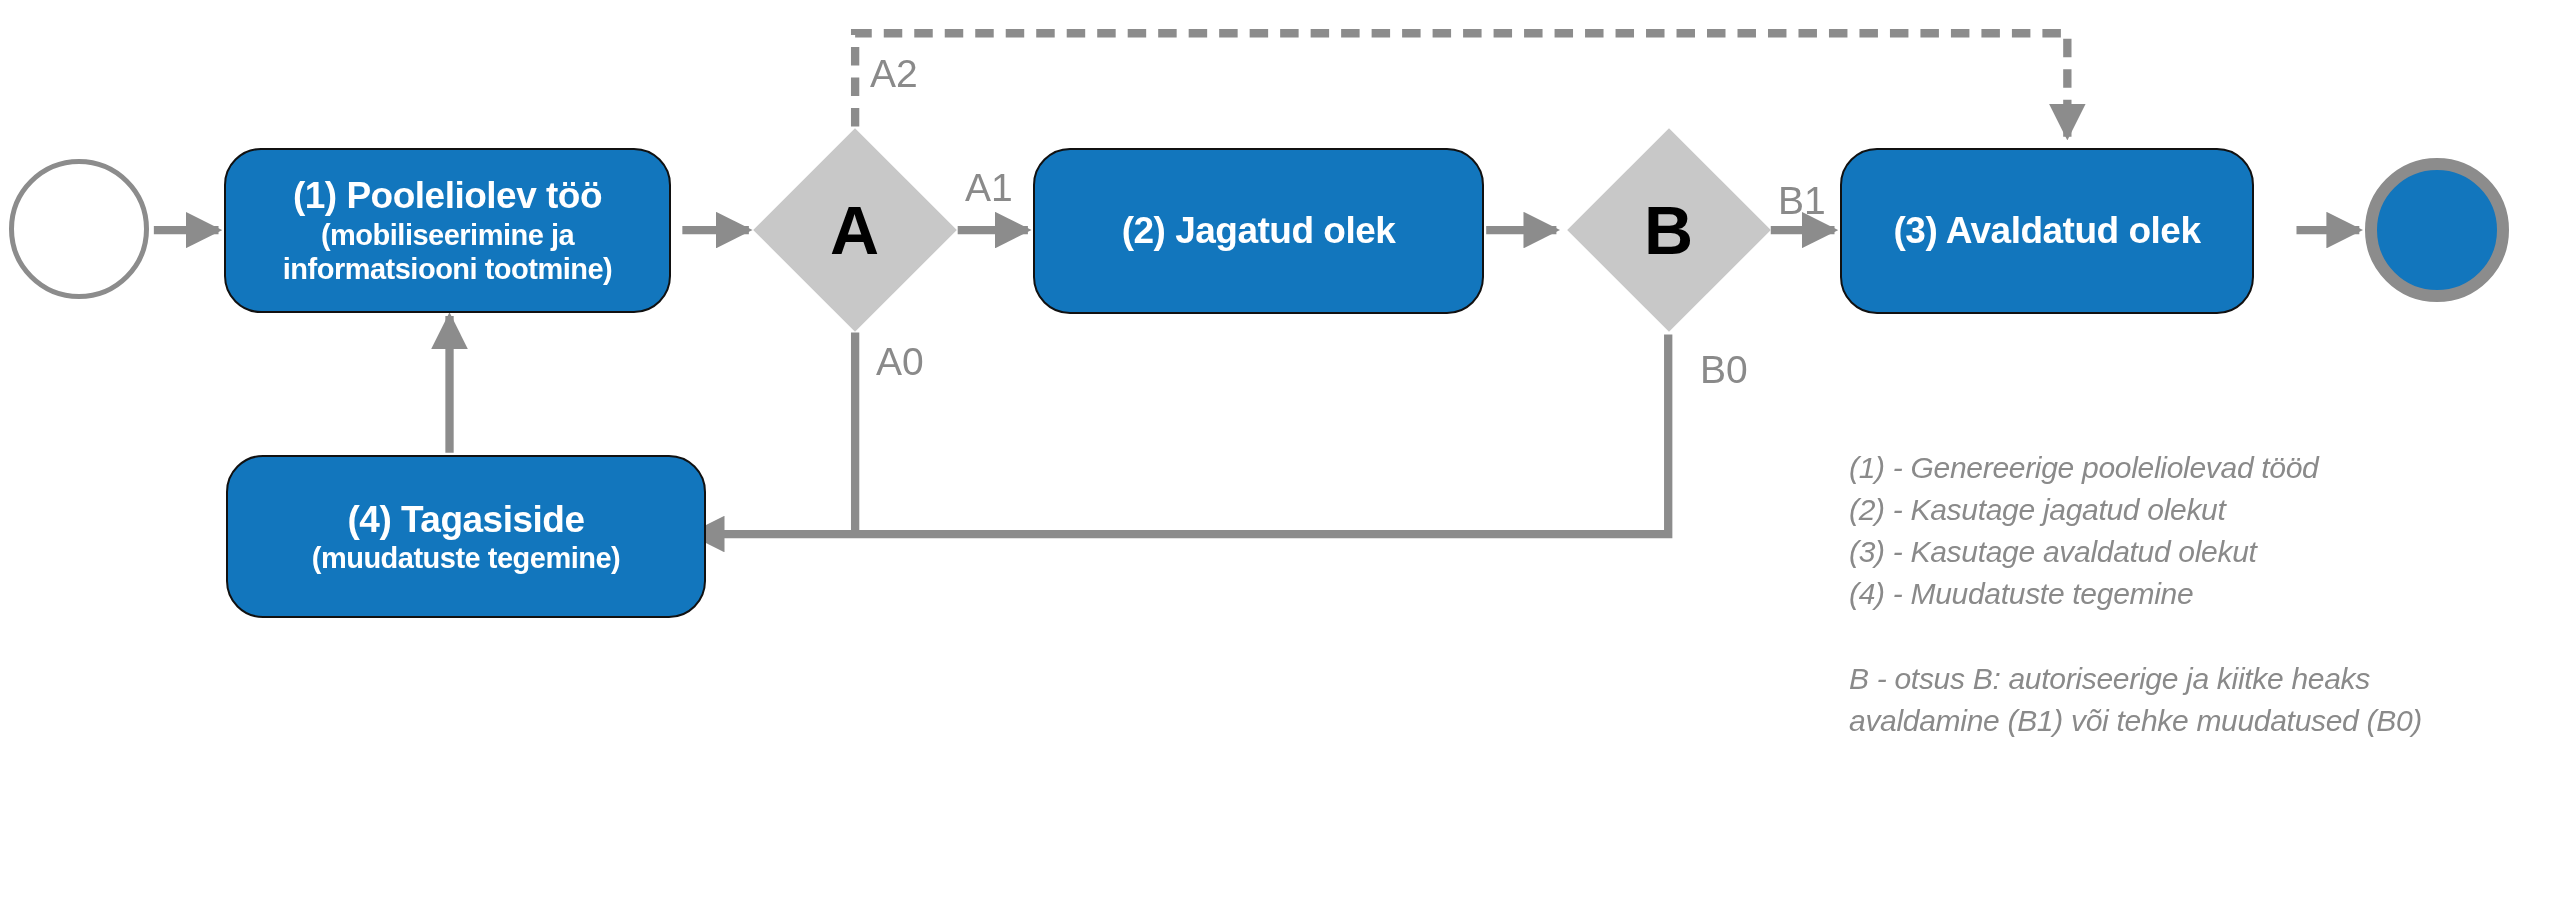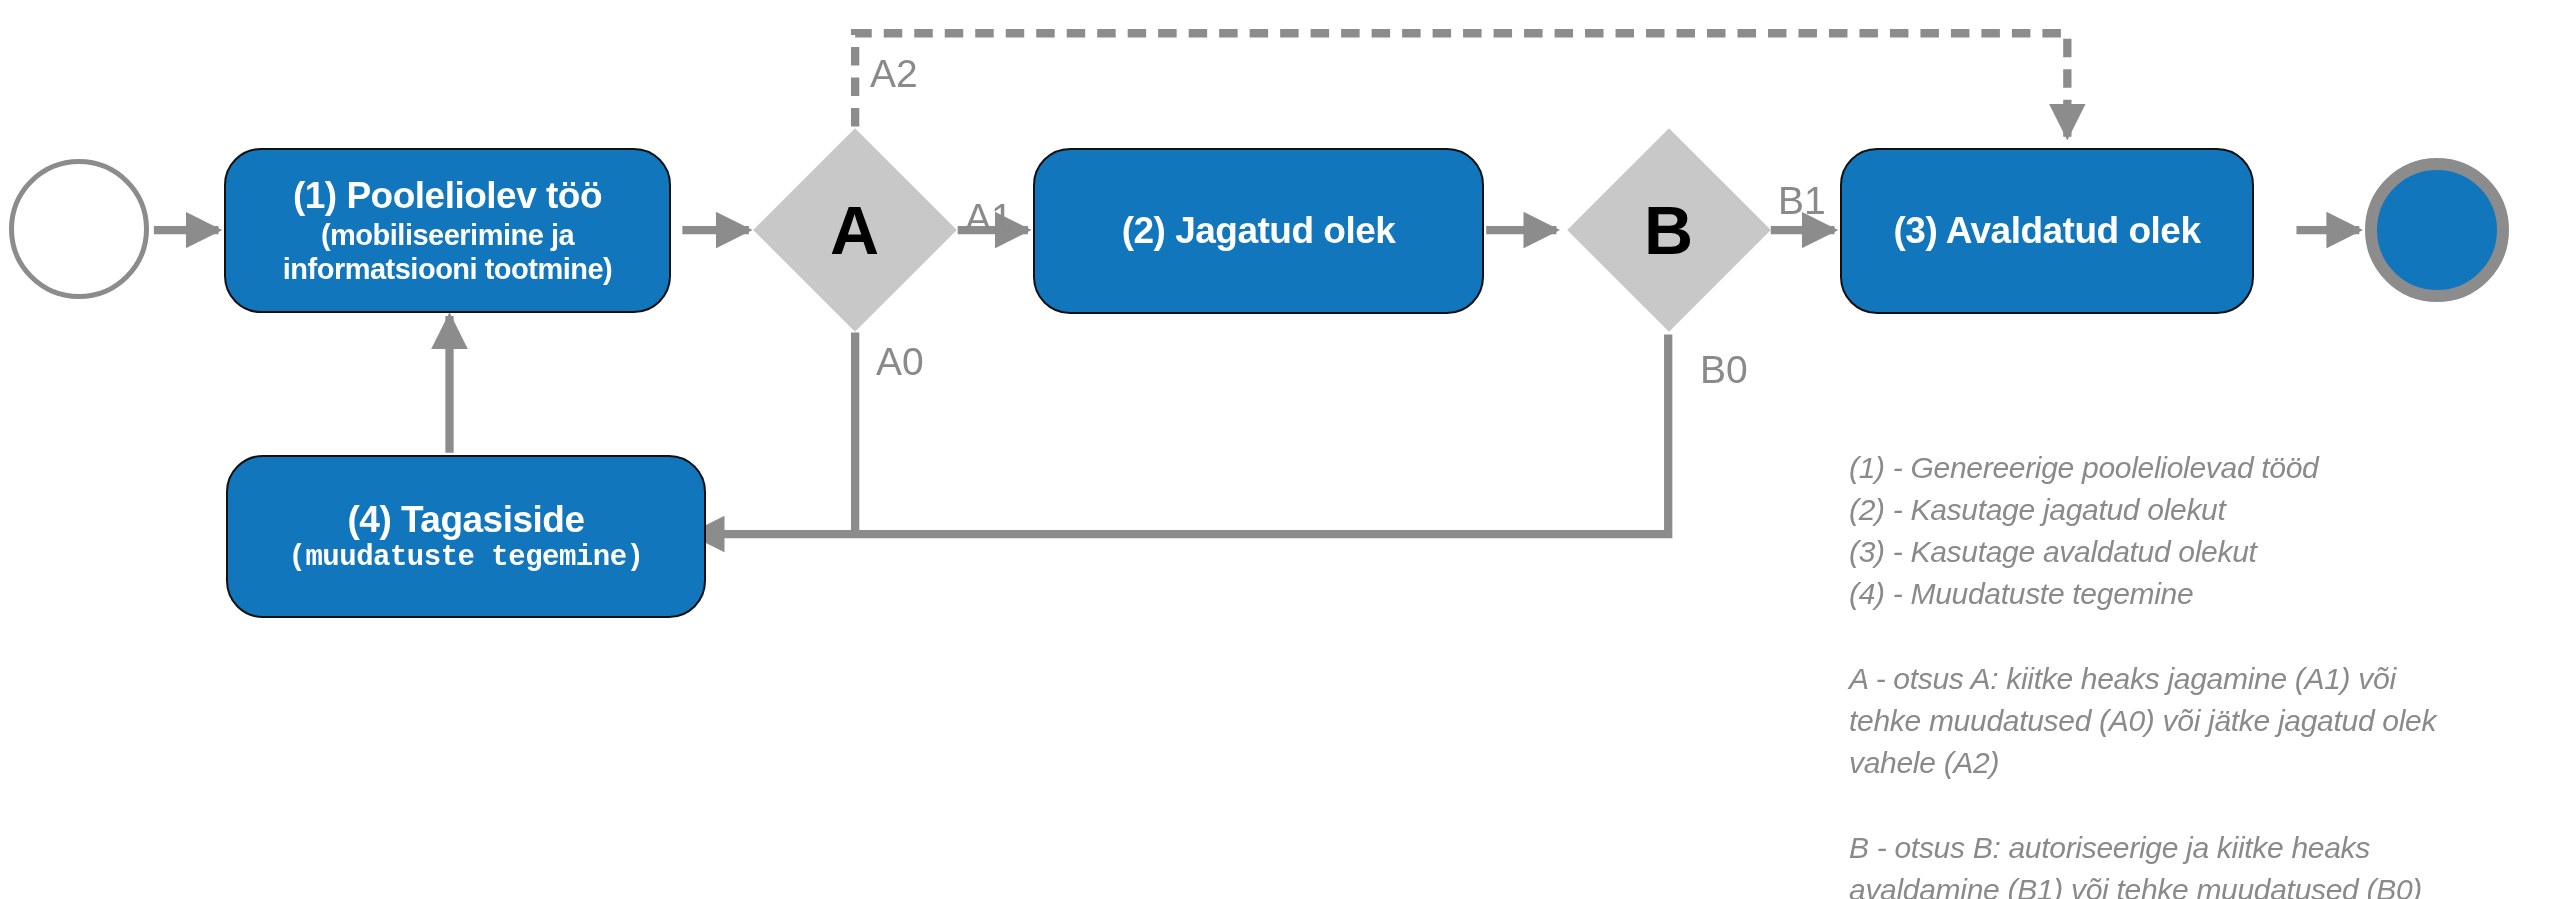--- a/index.html
+++ b/index.html
@@ -68,21 +68,21 @@
   .task .subtitle {
     font-size: 29px;
     font-weight: bold;
     letter-spacing: -0.5px;
   }
   .task1 { left: 224px;  top: 148px; width: 447px; height: 165px; }
   .task1 .subtitle { max-width: 351px; }
   .task2 { left: 1033px; top: 148px; width: 451px; height: 166px; }
   .task3 { left: 1840px; top: 148px; width: 414px; height: 166px; }
   .task4 { left: 226px;  top: 455px; width: 480px; height: 163px; }
-  .task4 .subtitle { max-width: 388px; font-family: Liberation Mono, monospace; }
+  .task4 .subtitle { max-width: 388px; }
   .diamond-wrap {
     position: absolute;
     width: 203px; height: 203px;
   }
   .diamond-a { left: 753px;  top: 128px; }
   .diamond-b { left: 1567px; top: 128px; }
   .diamond-shape {
     position: absolute;
     left: 30px; top: 30px;
     width: 144px; height: 144px;
@@ -100,21 +100,21 @@
     color: #000000;
   }
   .edge-label {
     position: absolute;
     font-size: 39px;
     font-weight: normal;
     color: var(--label-gray);
     white-space: nowrap;
   }
   .lbl-a2 { left: 870px;  top: 52px; }
-  .lbl-a1 { left: 965px; top: 196px; }
+  .lbl-a1 { left: 965px; top: 166px; }
   .lbl-a0 { left: 876px;  top: 340px; }
   .lbl-b1 { left: 1778px; top: 168px; margin-top: 11px; }
   .lbl-b0 { left: 1684px; top: 348px; margin-left: 16px; }
   .legend {
     position: absolute;
     left: 1849px;
     top: 447px;
     color: var(--label-gray);
     font-size: 30px;
     line-height: 42px;
@@ -187,24 +187,19 @@
   <div class="edge-label lbl-b0">B0</div>
 
   <div class="legend">
     <div class="group">
       <div class="line">(1) - Genereerige pooleliolevad tööd</div>
       <div class="line">(2) - Kasutage jagatud olekut</div>
       <div class="line">(3) - Kasutage avaldatud olekut</div>
       <div class="line">(4) - Muudatuste tegemine</div>
     </div>
     <div class="group">
-      <div class="line">A - otsus A: kiitke heaks jagamine (A1) või</div>
-      <div class="line">tehke muudatused (A0) või jätke jagatud olek</div>
-      <div class="line">vahele (A2)</div>
-    </div>
-    <div class="group">
       <div class="line">B - otsus B: autoriseerige ja kiitke heaks</div>
       <div class="line">avaldamine (B1) või tehke muudatused (B0)</div>
     </div>
   </div>
 
 </div>
 
 
 </body></html>

